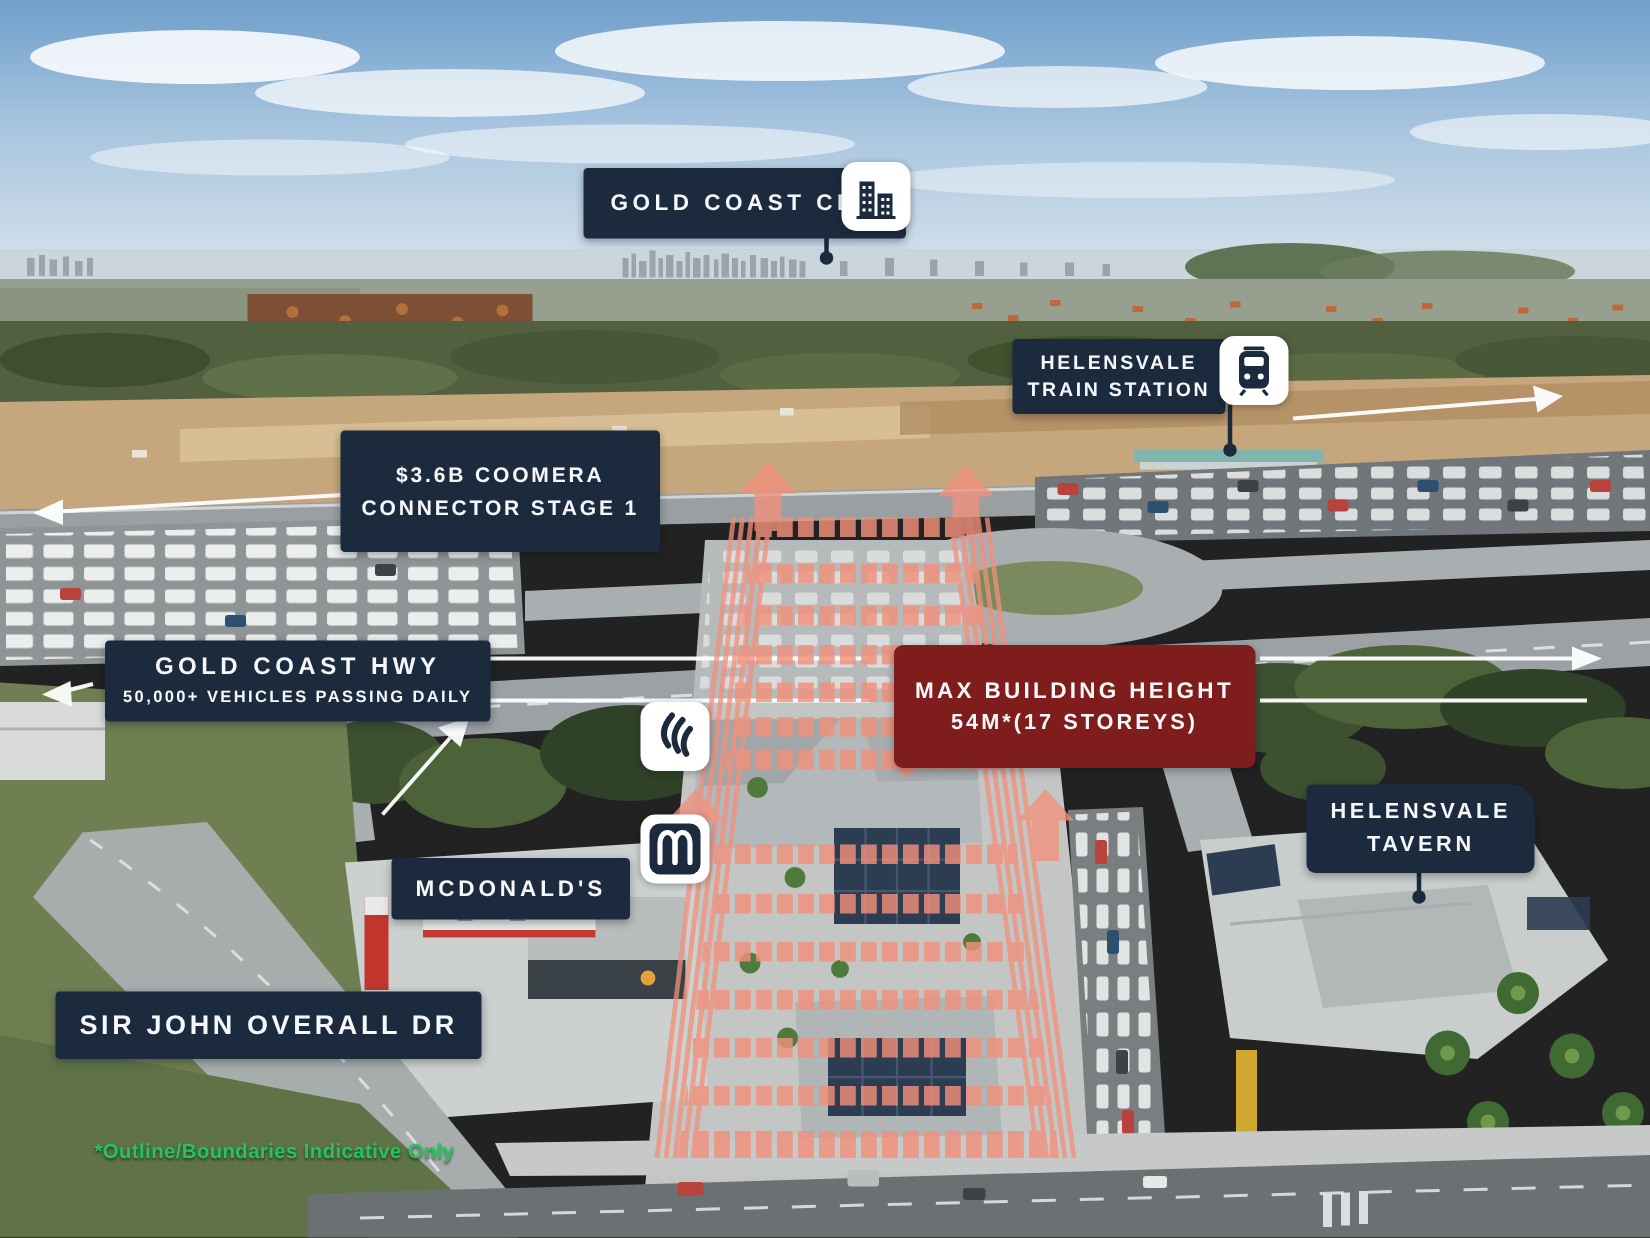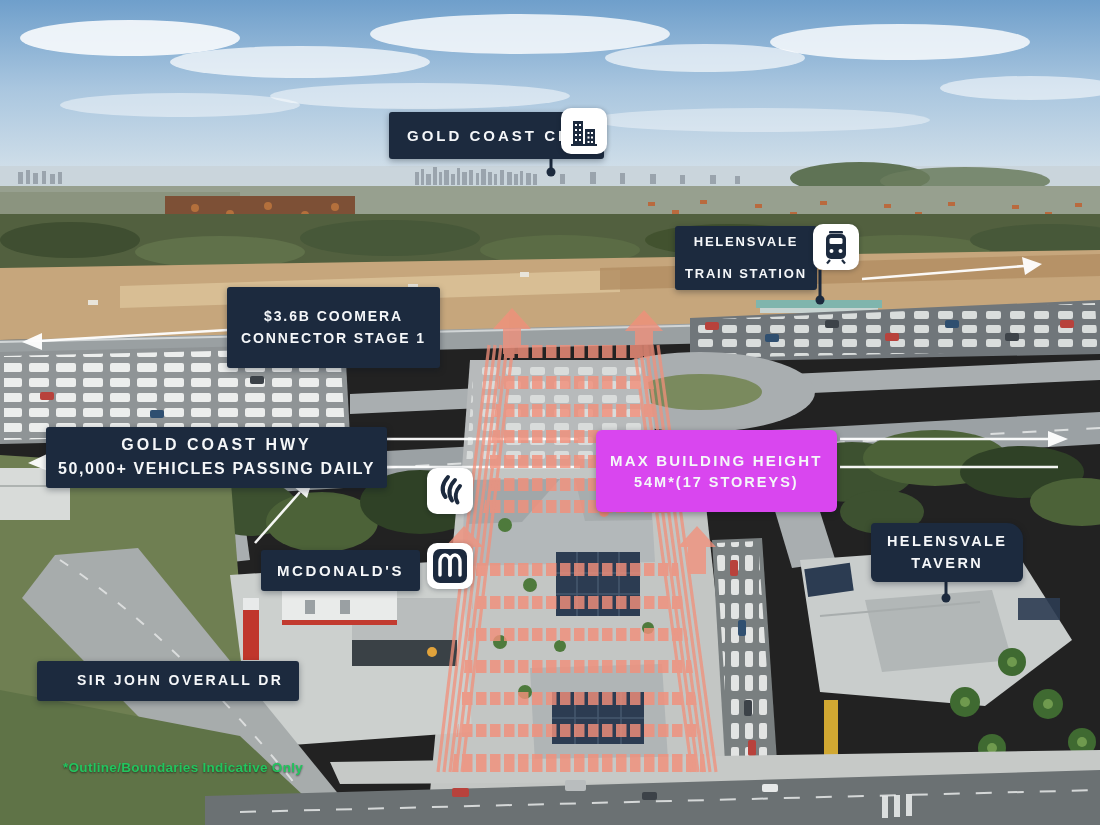--- a/index.html
+++ b/index.html
@@ -6,42 +6,42 @@
   .stage{position:relative;width:1100px;height:825px;overflow:hidden;
          font-family:"Liberation Sans",sans-serif;}
   .stage svg.layer{position:absolute;left:0;top:0;}
   
   .tag{position:absolute;background:#1C2A3E;color:#F5F7F9;text-align:center;
        text-transform:uppercase;font-weight:700;border-radius:3px;
        padding:20px 14px;line-height:1.4;z-index:3;
        box-shadow:0 2px 6px rgba(10,18,30,.35);}
   .tag span{display:block;white-space:nowrap;}
   .tag .l1{font-size:15px;letter-spacing:2.6px;}
-  .tag .l2{font-size:16px;letter-spacing:1.6px;font-weight:600;margin-top:2px;}
-  .tag.salmon{background:#d946ef;border-radius:6px;}
+  .tag .l2{font-size:11px;letter-spacing:1.6px;font-weight:600;margin-top:2px;}
+  .tag.salmon{background:#7f1d1d;border-radius:6px;}
   .tag.salmon .l1{font-size:15px;letter-spacing:2.2px;}
   .tag.salmon .l2{font-size:14.5px;letter-spacing:2px;margin-top:1px;font-weight:700;}
   #lbl-cbd .l1{font-size:15px;letter-spacing:3px;padding:2px 2px;}
   #lbl-cbd{padding:11px 16px;}
   #lbl-train .l1,#lbl-train .lB{font-size:13px;letter-spacing:1.8px;}
   #lbl-train{padding:7px 10px;}
-  #lbl-train .lB{margin-top:14px;text-align:right;}
+  #lbl-train .lB{margin-top:0;text-align:right;}
   #lbl-coomera .l1,#lbl-coomera .lB{font-size:14px;letter-spacing:1.9px;}
   #lbl-coomera .lB{margin-top:2px;}
   #lbl-hwy{padding:7px 12px;}
   #lbl-hwy .l1{font-size:16px;letter-spacing:3px;}
   #lbl-liberty{padding:10px 18px;}
   #lbl-liberty .l1{font-size:15px;letter-spacing:3px;}
   #lbl-mcd{padding:10px 16px;}
   #lbl-mcd .l1{font-size:15px;letter-spacing:2.6px;}
   #lbl-tavern{padding:8px 16px;border-radius:4px 16px 6px 6px;}
   #lbl-tavern .l1,#lbl-tavern .lB{font-size:14.5px;letter-spacing:2.4px;}
   #lbl-tavern .lB{margin-top:2px;text-align:center;}
   #lbl-sirjohn{padding:10px 16px;}
-  #lbl-sirjohn .l1{font-size:14px;letter-spacing:2.4px;margin-left:24px;}
+  #lbl-sirjohn .l1{font-size:18px;letter-spacing:2.4px;}
   
   .ic{position:absolute;width:46px;height:46px;background:#fff;border-radius:10px;
       z-index:4;display:flex;align-items:center;justify-content:center;
       box-shadow:0 1px 5px rgba(10,18,30,.3);}
   
   .disc{position:absolute;z-index:3;color:#22c55e;font-size:13.5px;font-weight:600;
         letter-spacing:.3px;text-shadow:0 1px 2px rgba(0,0,0,.55);}
 </style>
 </head>
 <body>
@@ -437,36 +437,36 @@
       <line x1="17" y1="36" x2="14" y2="39.5" stroke="#1C2A3E" stroke-width="2.2"></line>
       <line x1="29" y1="36" x2="32" y2="39.5" stroke="#1C2A3E" stroke-width="2.2"></line>
     </svg>
   </div>
 
   <div class="tag" id="lbl-coomera" style="left:227px;top:287px">
     <span class="l1">$3.6B COOMERA</span>
     <span class="lB">CONNECTOR STAGE 1</span>
   </div>
 
-  <div class="tag" id="lbl-hwy" style="left:46px;top:427px">
+  <div class="tag" id="lbl-hwy" style="left:70px;top:427px">
     <span class="l1">GOLD COAST HWY</span>
     <span class="l2">50,000+ VEHICLES PASSING DAILY</span>
   </div>
 
   <div class="ic" style="left:427px;top:468px">
     <svg width="46" height="46" viewBox="0 0 46 46">
       <g fill="none" stroke="#1C2A3E" stroke-width="4" stroke-linecap="round">
         <path d="M21 9 C15 16 14 23 18.5 29"></path>
         <path d="M28 12 C22 18.5 21 26 25 32.5"></path>
         <path d="M33 18 C28.5 23 27.5 29.5 30.5 34.5"></path>
       </g>
     </svg>
   </div>
 
-  <div class="tag" id="lbl-mcd" style="left:261px;top:550px">
+  <div class="tag" id="lbl-mcd" style="left:261px;top:572px">
     <span class="l1">MCDONALD'S</span>
   </div>
   <div class="ic" style="left:427px;top:543px">
     <svg width="46" height="46" viewBox="0 0 46 46">
       <rect x="6" y="6" width="34" height="34" rx="7" fill="#1C2A3E"></rect>
       <g fill="none" stroke="#FFFFFF" stroke-width="3.4" stroke-linecap="round">
         <path d="M13 32 V19 a5 7 0 0 1 10 0 V32"></path>
         <path d="M23 32 V19 a5 7 0 0 1 10 0 V32"></path>
       </g>
     </svg>

